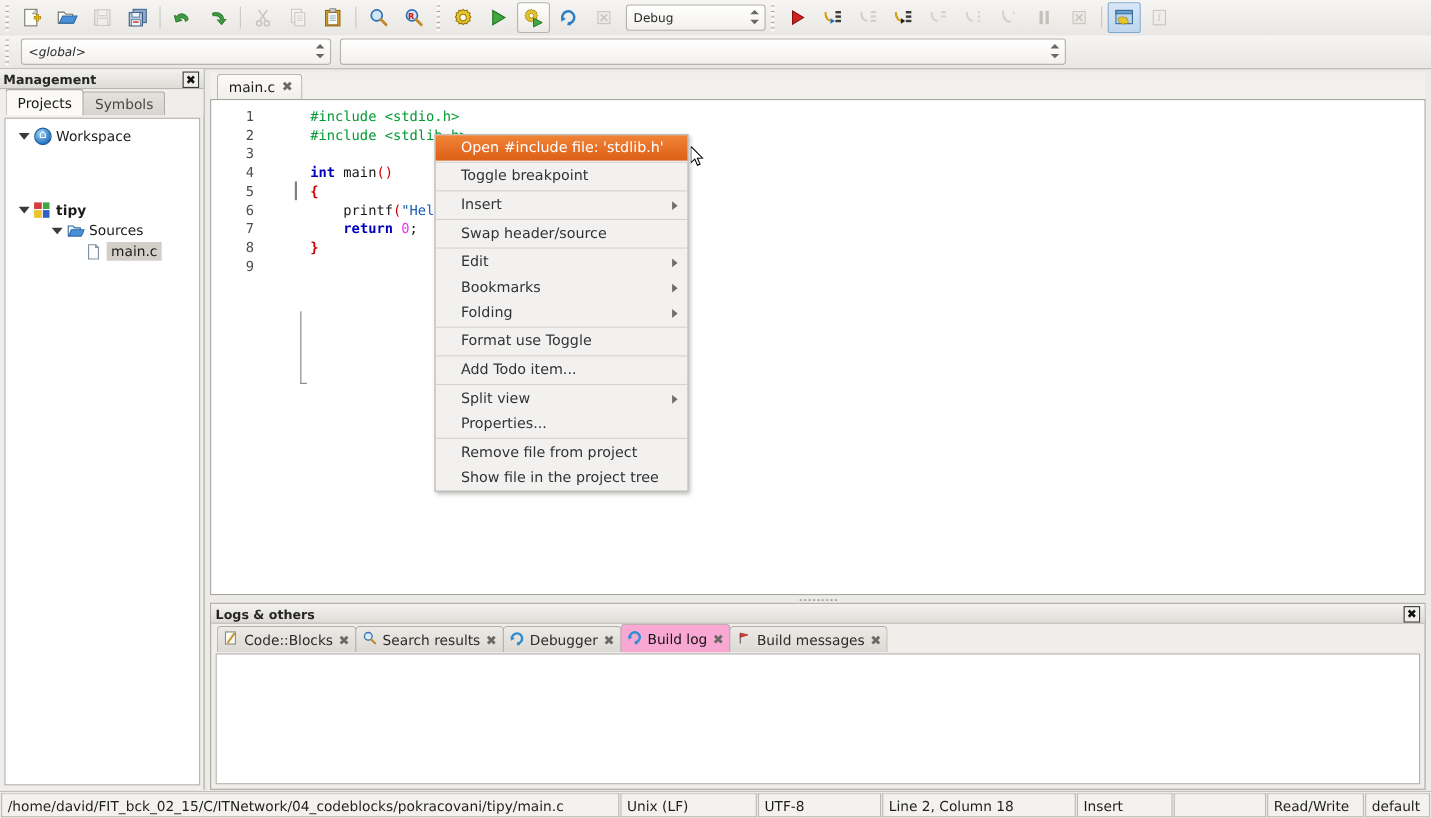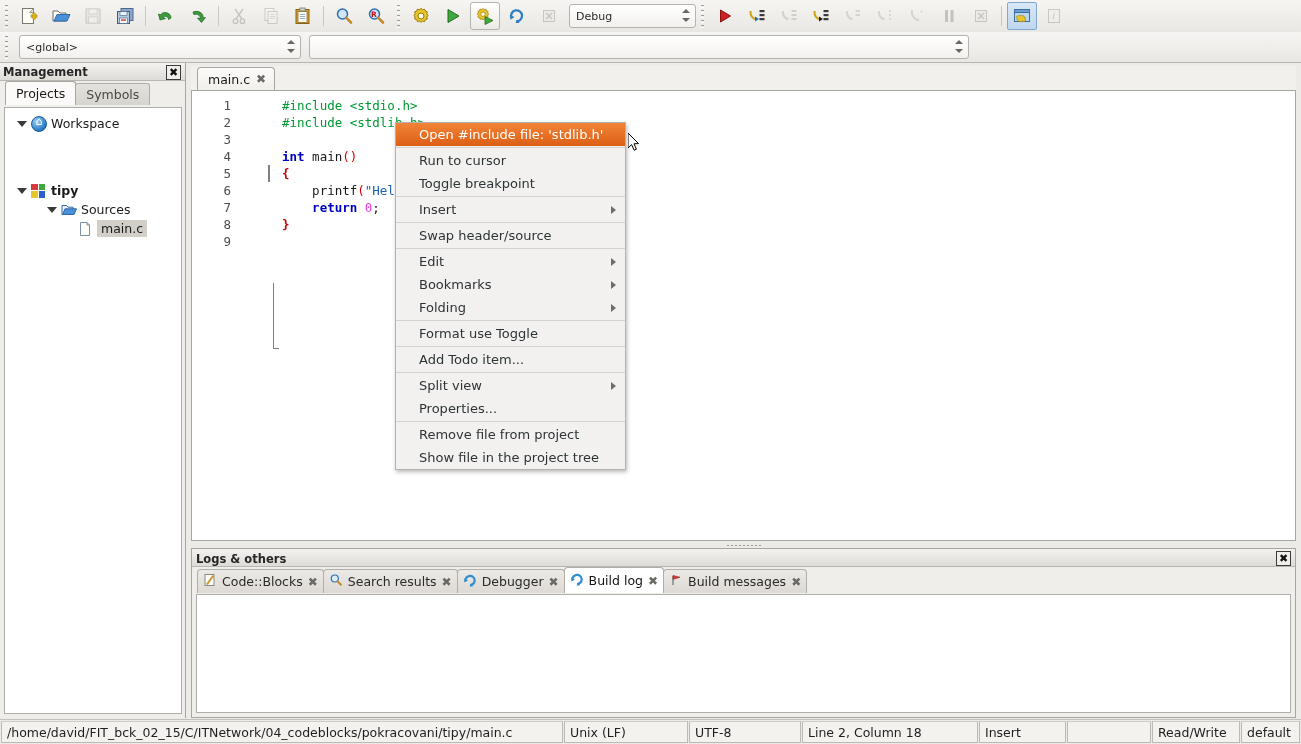--- a/index.html
+++ b/index.html
@@ -14,21 +14,21 @@
   }
   #app { position: relative; width: 1301px; height: 744px; }
 
   
   .toolbar-row {
     position: absolute; left: 0; right: 0;
     background: linear-gradient(to bottom, #f6f5f3 0%, #e9e7e3 100%);
     display: flex; align-items: center;
   }
   #toolbar1 { top: 0; height: 32px; border-bottom: 1px solid #cfcdc8; }
-  #toolbar2 { top: 32px; height: 30px; border-bottom: 1px solid #b8b6b1; }
+  #toolbar2 { top: 32px; height: 30px; border-bottom: 1px solid #b8b6b1; font-style: italic; }
   .grip {
     width: 9px; height: 26px; margin: 0 2px 0 2px;
     background-image: repeating-linear-gradient(to bottom,
       #9e9c97 0px, #9e9c97 1px, transparent 1px, transparent 2px,
       #ffffff 2px, #ffffff 3px, transparent 3px, transparent 5px);
     background-size: 3px 5px; background-repeat: repeat-y;
     background-position: 3px 2px;
     flex: none;
   }
   .tb-btn {
@@ -224,21 +224,21 @@
     display: flex; align-items: flex-end; padding: 0 4px;
     font-size: 11.5px; font-weight: bold; color: #262626; position: relative;
   }
   #log-tabs { display: flex; align-items: flex-end; height: 26px;
     padding-left: 5px; }
   .ltab { height: 23px; display: flex; align-items: center; gap: 5px;
     padding: 0 5px; font-size: 12.5px; color: #2a2a2a;
     border: 1px solid #b0aea9; border-bottom: none;
     border-radius: 4px 4px 0 0; margin-right: -1px;
     background: linear-gradient(to bottom,#eceae6,#ddd9d4); }
-  .ltab.sel { background: #ffffff; height: 25px; z-index: 3; color: #111; justify-content: center; }
+  .ltab.sel { background: #f9a8d4; height: 25px; z-index: 3; color: #111; justify-content: center; }
   #log-body { position: absolute; left: 4px; right: 4px; top: 45px; bottom: 4px;
     background: #ffffff; border: 1px solid #b0aea9; }
 
   
   #splitter { position: absolute; left: 191px; top: 543px; right: 5px; height: 5px; }
   #splitter .dots { position: absolute; left: 50%; margin-left: -18px; top: 1px;
     width: 36px; height: 3px;
     background-image: radial-gradient(circle, #9b9994 0.8px, transparent 1px);
     background-size: 4px 3px; }
 
@@ -633,23 +633,20 @@
       </div>
     </div>
   </div>
 
   <div id="ctxmenu">
     <div class="mi hl">
       <span>Open #include file: 'stdlib.h'</span>
     </div>
     <div class="msep"></div>
     <div class="mi">
-      <span>Run to cursor</span>
-    </div>
-    <div class="mi">
       <span>Toggle breakpoint</span>
     </div>
     <div class="msep"></div>
     <div class="mi">
       <span>Insert</span>
       <span class="arrow"></span>
     </div>
     <div class="msep"></div>
     <div class="mi">
       <span>Swap header/source</span>

